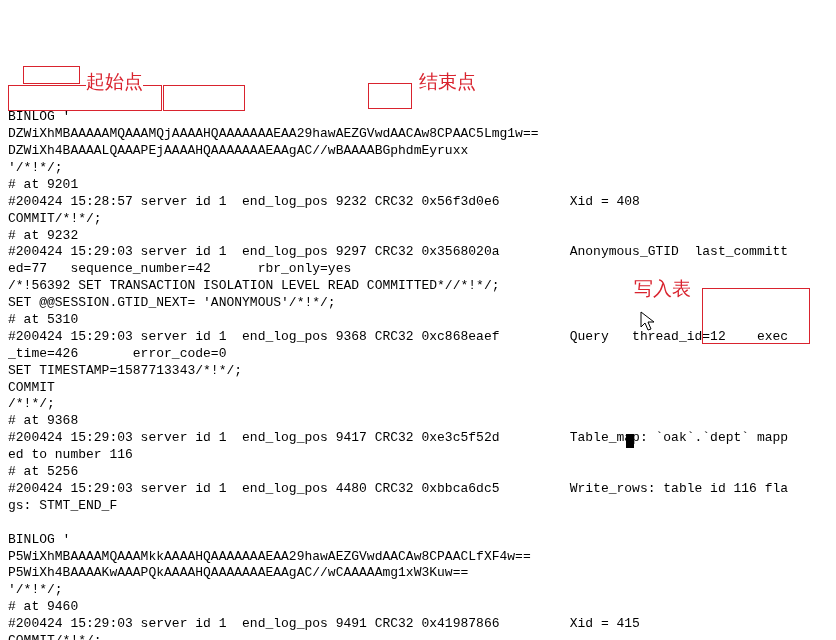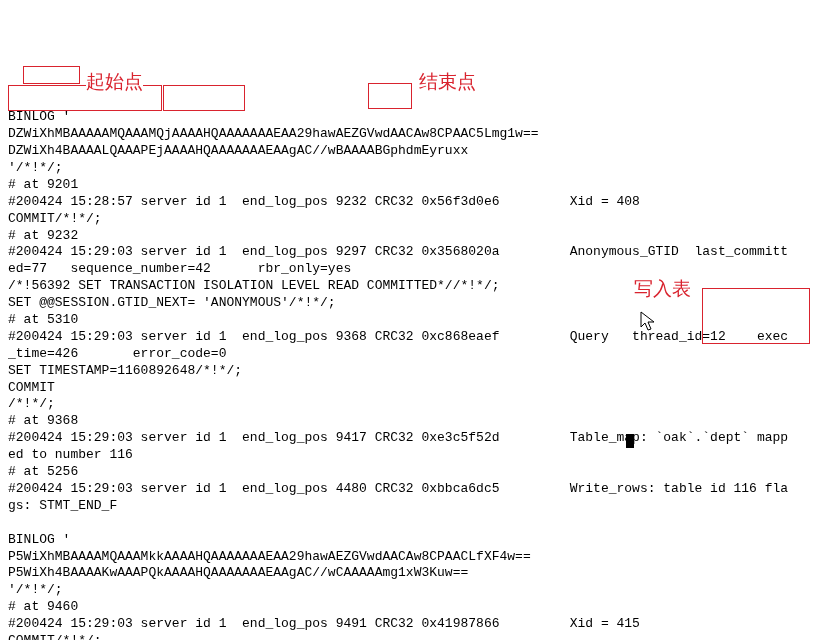--- a/index.html
+++ b/index.html
@@ -54,21 +54,21 @@
 <span class="line">#200424 15:28:57 server id 1  end_log_pos 9232 CRC32 0x56f3d0e6         Xid = 408</span>
 <span class="line">COMMIT/*!*/;</span>
 <span class="line"># at 9232</span>
 <span class="line">#200424 15:29:03 server id 1  end_log_pos 9297 CRC32 0x3568020a         Anonymous_GTID  last_committ</span>
 <span class="line">ed=77   sequence_number=42      rbr_only=yes</span>
 <span class="line">/*!56392 SET TRANSACTION ISOLATION LEVEL READ COMMITTED*//*!*/;</span>
 <span class="line">SET @@SESSION.GTID_NEXT= 'ANONYMOUS'/*!*/;</span>
 <span class="line"># at 5310</span>
 <span class="line">#200424 15:29:03 server id 1  end_log_pos 9368 CRC32 0xc868eaef         Query   thread_id=12    exec</span>
 <span class="line">_time=426       error_code=0</span>
-<span class="line">SET TIMESTAMP=1160892648/*!*/;</span>
+<span class="line">SET TIMESTAMP=1587713343/*!*/;</span>
 <span class="line">COMMIT</span>
 <span class="line">/*!*/;</span>
 <span class="line"># at 9368</span>
 <span class="line">#200424 15:29:03 server id 1  end_log_pos 9417 CRC32 0xe3c5f52d         Table_map: `oak`.`dept` mapp</span>
 <span class="line">ed to number 116</span>
 <span class="line"># at 5256</span>
 <span class="line">#200424 15:29:03 server id 1  end_log_pos 4480 CRC32 0xbbca6dc5         Write_rows: table id 116 fla</span>
 <span class="line">gs: STMT_END_F</span>
 <span class="line"></span>
 <span class="line">BINLOG '</span>

